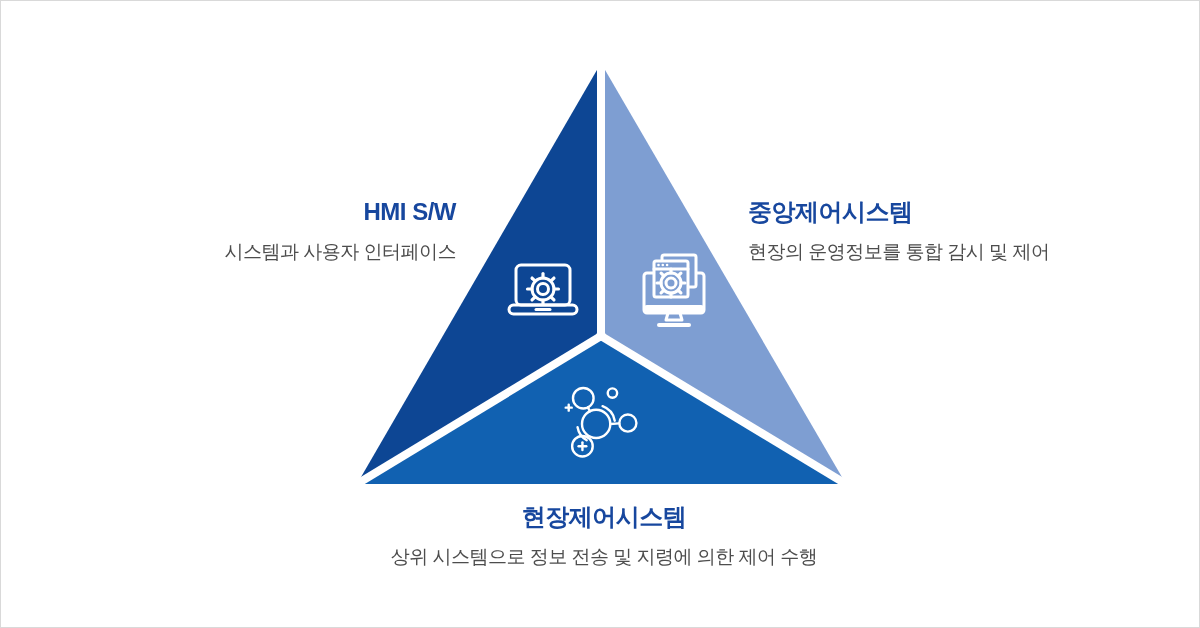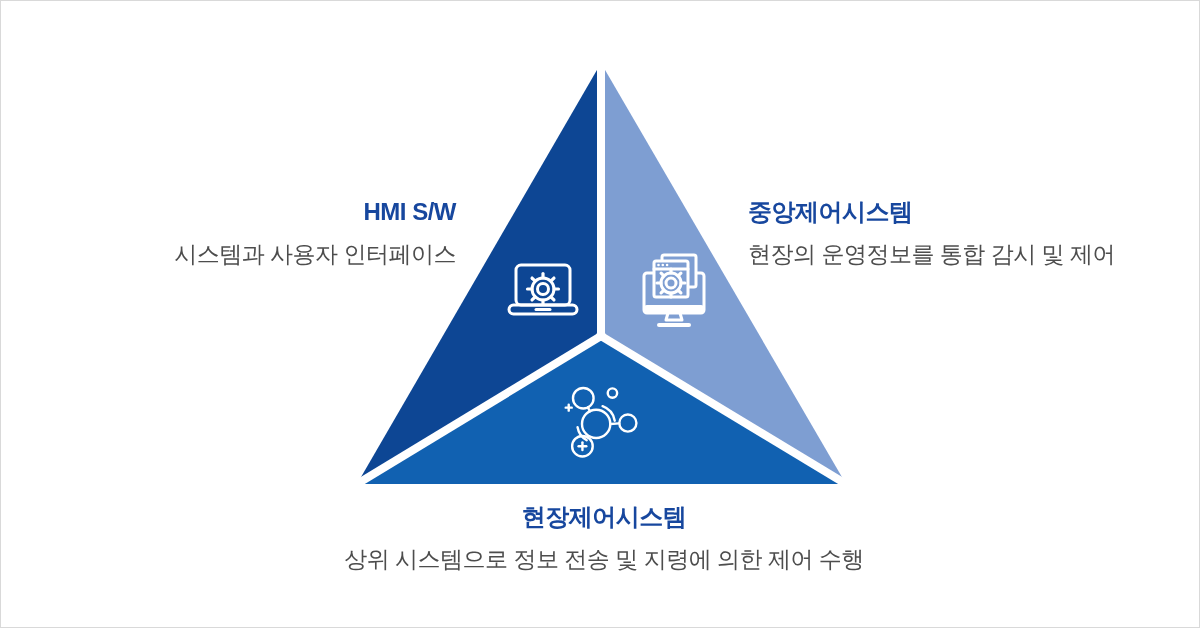--- a/index.html
+++ b/index.html
@@ -39,21 +39,21 @@
   .label-bottom { top: 502px; left: 603px; transform: translateX(-50%); text-align: center; }
   .section-title {
     font-size: 24px;
     font-weight: bold;
     color: var(--title);
     line-height: 1.15;
     letter-spacing: -0.5px;
     white-space: nowrap;
   }
   .section-subtitle {
-    font-size: 23px;
+    font-size: 19px;
     color: var(--subtitle);
     margin-top: 13px;
     letter-spacing: -0.5px;
     white-space: nowrap;
     text-align: right;
   }
 </style>
 </head>
 <body>
 

